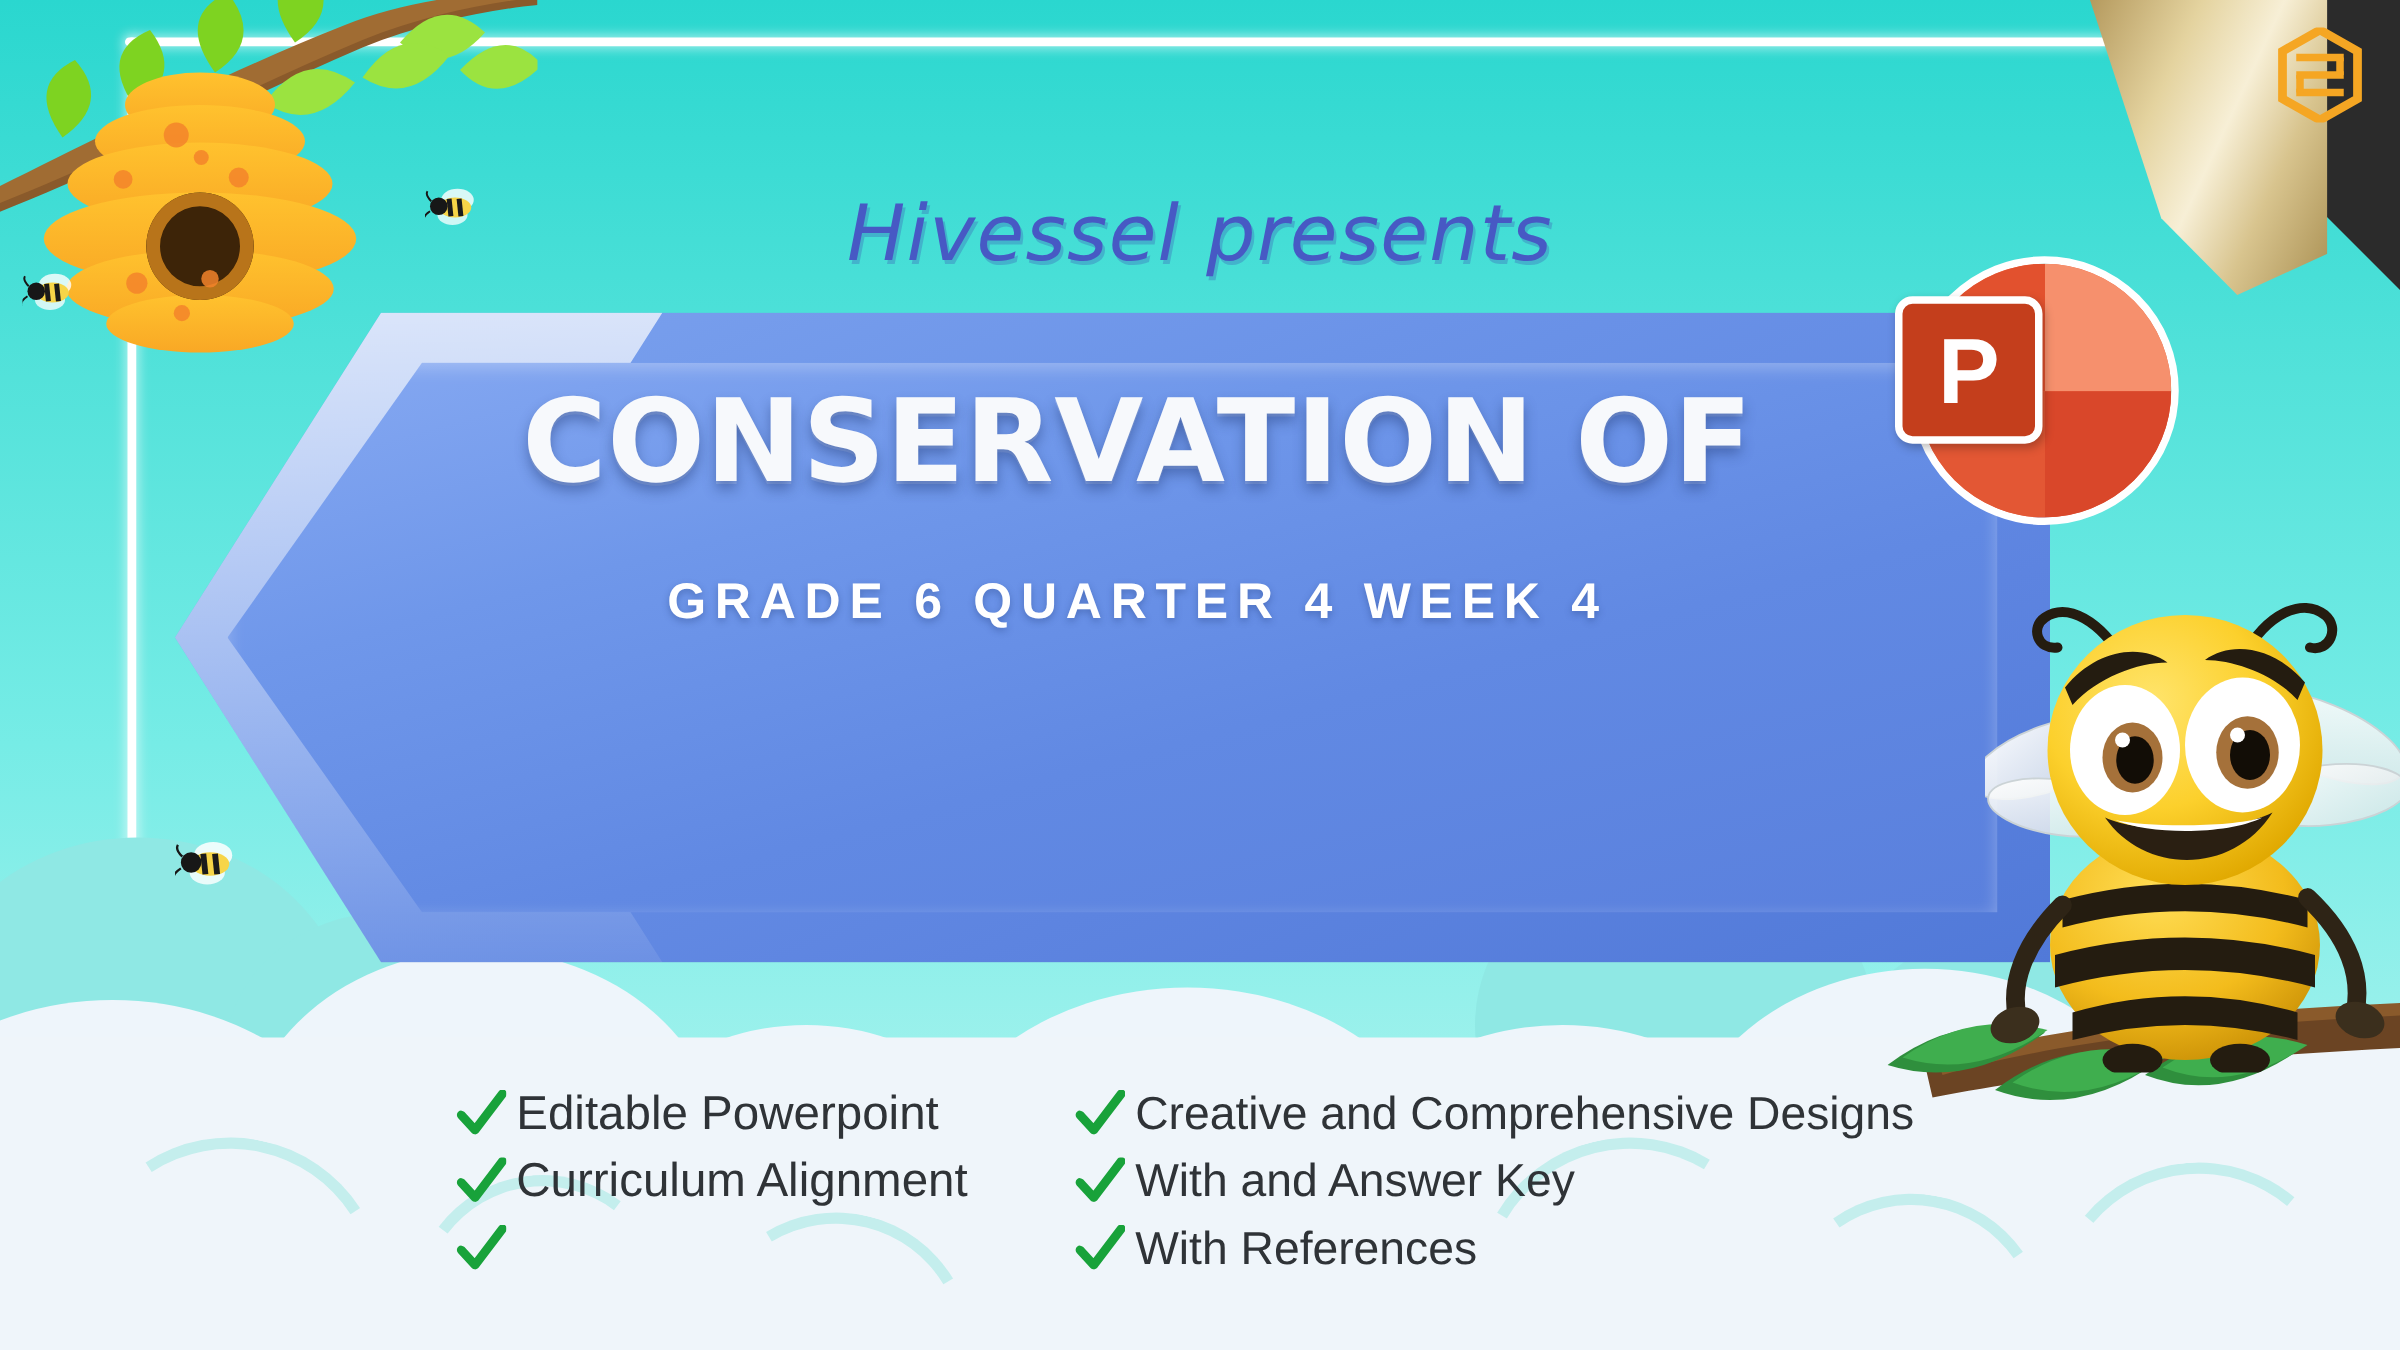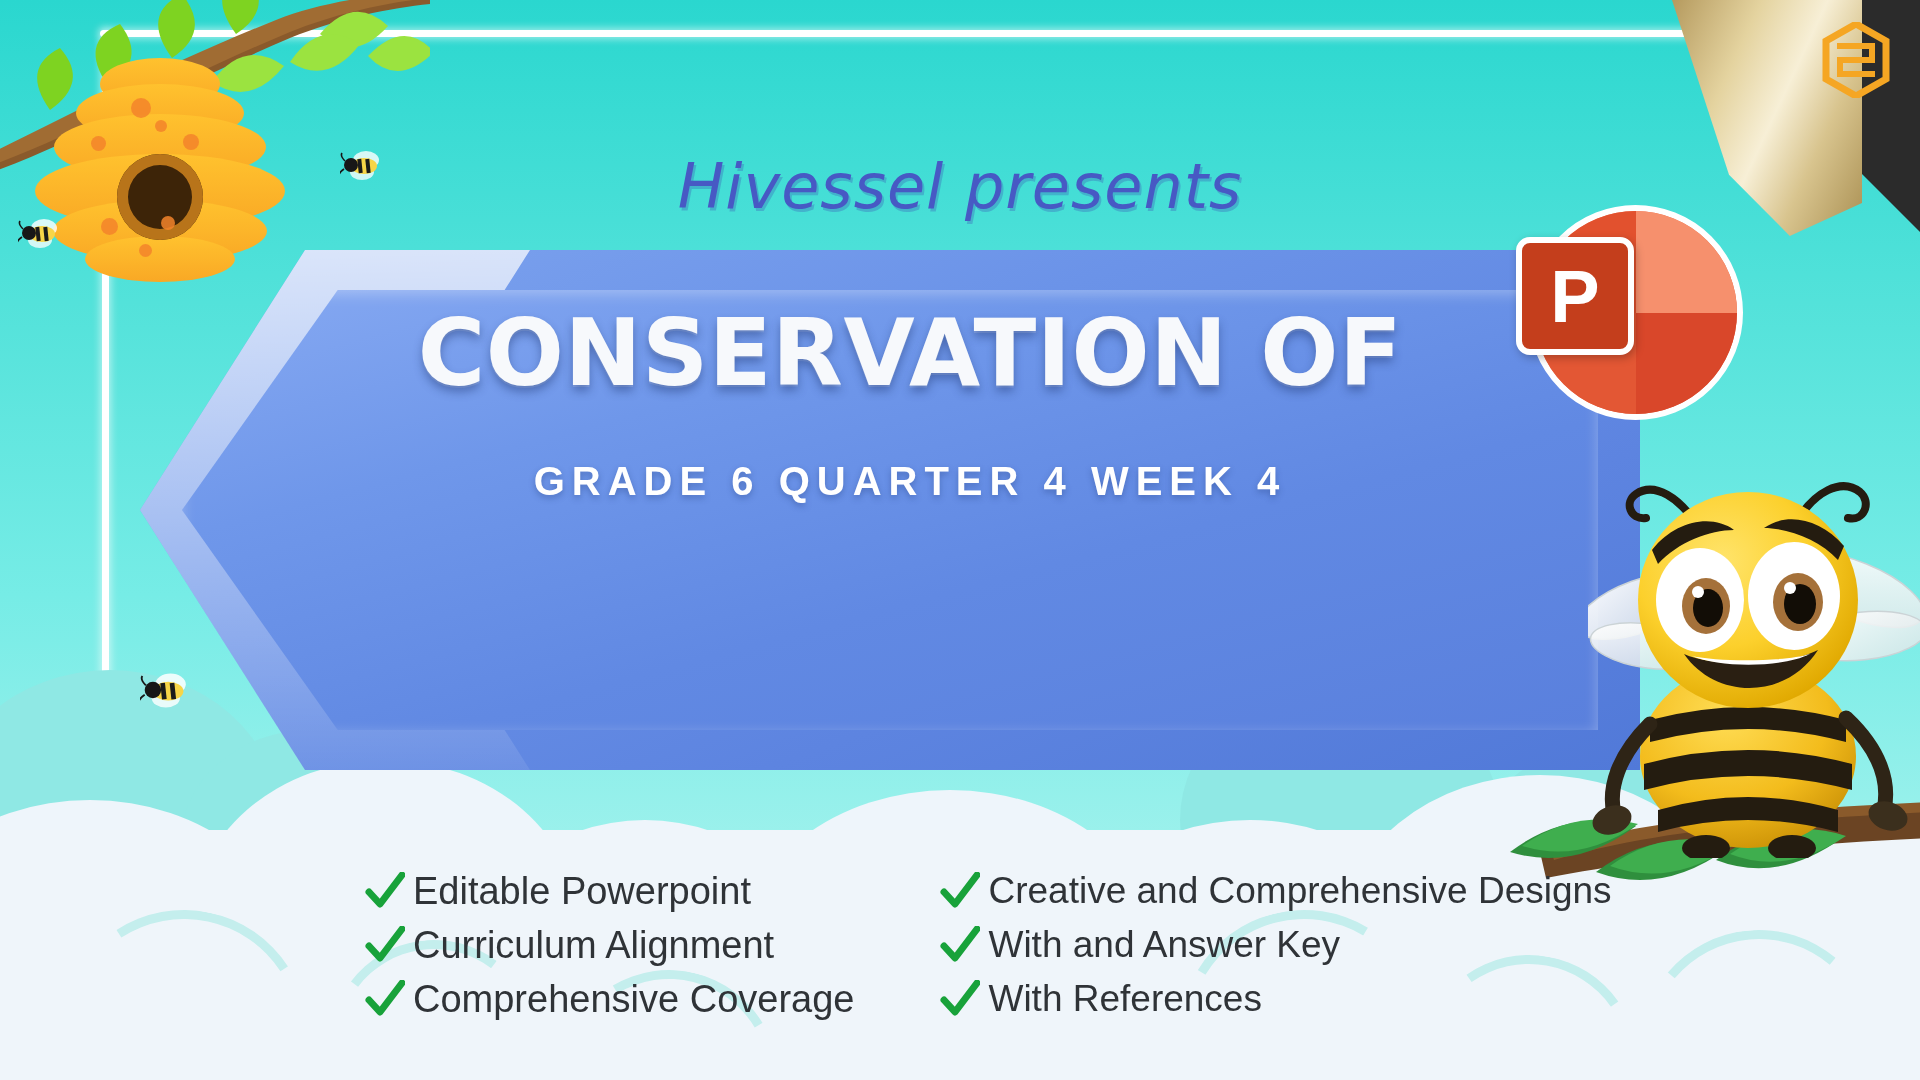--- a/index.html
+++ b/index.html
@@ -336,21 +336,20 @@
       <div class="fitem">
         <svg class="check" viewBox="0 0 40 40">
           <path d="M4 20 L15 32 L37 3" stroke="#18a23a" stroke-width="7" fill="none" stroke-linecap="round" stroke-linejoin="round"></path>
         </svg>
         <span class="ftext">Curriculum Alignment</span>
       </div>
       <div class="fitem">
         <svg class="check" viewBox="0 0 40 40">
           <path d="M4 20 L15 32 L37 3" stroke="#18a23a" stroke-width="7" fill="none" stroke-linecap="round" stroke-linejoin="round"></path>
         </svg>
-        <span class="ftext">Comprehensive Coverage</span>
       </div>
     </div>
 
     <div class="fcol right">
       <div class="fitem">
         <svg class="check" viewBox="0 0 40 40">
           <path d="M4 20 L15 32 L37 3" stroke="#18a23a" stroke-width="7" fill="none" stroke-linecap="round" stroke-linejoin="round"></path>
         </svg>
         <span class="ftext">Creative and Comprehensive Designs</span>
       </div>

